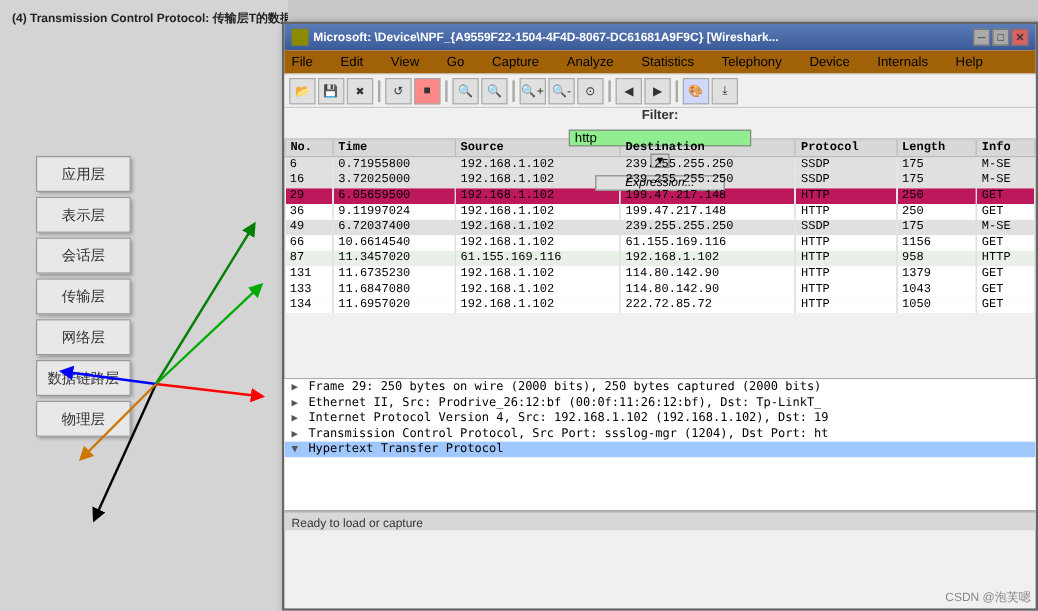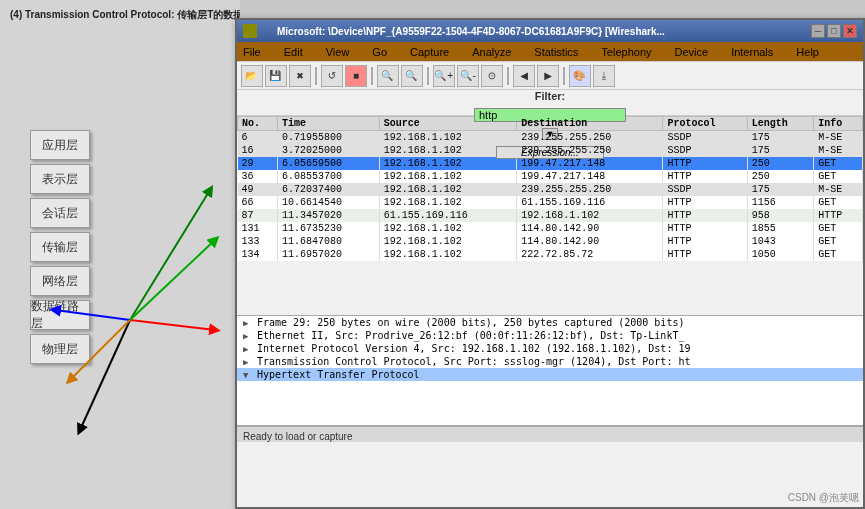--- a/index.html
+++ b/index.html
@@ -35,21 +35,21 @@
     
     .layer-boxes {
       position: absolute;
       left: 30px;
       top: 130px;
       display: flex;
       flex-direction: column;
       gap: 4px;
     }
     .layer-box {
-      width: 60px;
+      width: 79px;
       height: 30px;
       background: #e8e8e8;
       border: 1px solid #999;
       display: flex;
       align-items: center;
       justify-content: center;
       font-size: 12px;
       color: #333;
       box-shadow: 2px 2px 3px rgba(0,0,0,0.3);
     }
@@ -79,21 +79,20 @@
     .title-bar {
       height: 22px;
       background: linear-gradient(to bottom, #5a7cb8, #3a5a98);
       display: flex;
       align-items: center;
       justify-content: space-between;
       padding: 0 6px;
       color: white;
       font-size: 10px;
       font-weight: bold;
-      gap: 16px;
     }
     .title-bar-icon {
       width: 14px;
       height: 14px;
       background: #8b8b00;
       margin-right: 4px;
       flex-shrink: 0;
     }
     .title-bar-text {
       flex: 1;
@@ -235,21 +234,21 @@
     }
     .packet-table td {
       border-right: 1px solid #ddd;
       padding: 1px 4px;
       white-space: nowrap;
       overflow: hidden;
       color: #000;
     }
     .row-ssdp { background: #e0e0e0; }
     .row-http-get { background: #ffffff; }
-    .row-selected { background: #3b82f6; padding-left: 34px; }
+    .row-selected { background: #be185d; padding-left: 34px; }
     .row-http-resp { background: #e8f0e8; padding-left: 28px; }
 
     
     .packet-detail {
       height: 110px;
       overflow: hidden;
       border-bottom: 1px solid #aaa;
       background: #fff;
       font-size: 10px;
       font-family: monospace;
@@ -439,21 +438,21 @@
             <td>29</td>
             <td>6.05659500</td>
             <td>192.168.1.102</td>
             <td>199.47.217.148</td>
             <td>HTTP</td>
             <td>250</td>
             <td>GET </td>
           </tr>
           <tr class="row-http-get">
             <td>36</td>
-            <td>6.08553700</td>
+            <td>9.11997024</td>
             <td>192.168.1.102</td>
             <td>199.47.217.148</td>
             <td>HTTP</td>
             <td>250</td>
             <td>GET </td>
           </tr>
           <tr class="row-ssdp">
             <td>49</td>
             <td>6.72037400</td>
             <td>192.168.1.102</td>
@@ -479,21 +478,21 @@
             <td>HTTP</td>
             <td>958</td>
             <td>HTTP</td>
           </tr>
           <tr class="row-http-get">
             <td>131</td>
             <td>11.6735230</td>
             <td>192.168.1.102</td>
             <td>114.80.142.90</td>
             <td>HTTP</td>
-            <td>1855</td>
+            <td>1379</td>
             <td>GET </td>
           </tr>
           <tr class="row-http-get">
             <td>133</td>
             <td>11.6847080</td>
             <td>192.168.1.102</td>
             <td>114.80.142.90</td>
             <td>HTTP</td>
             <td>1043</td>
             <td>GET </td>

